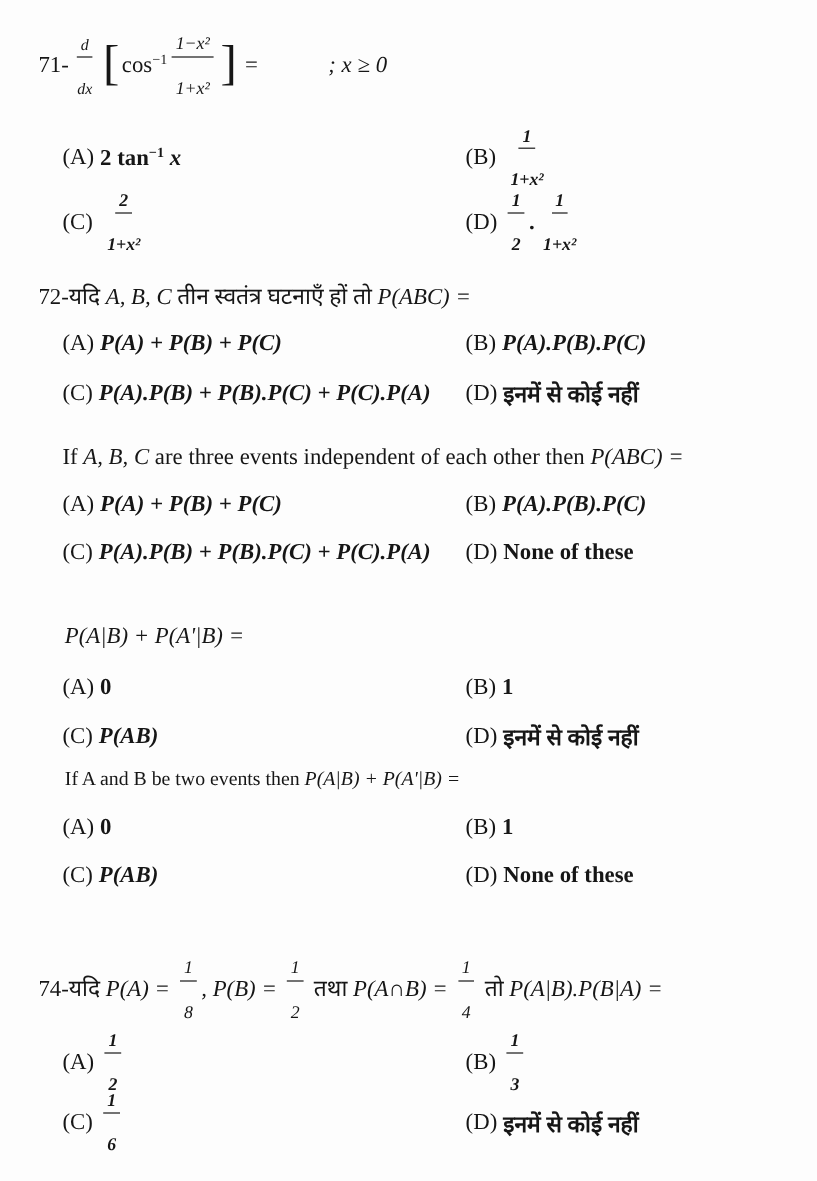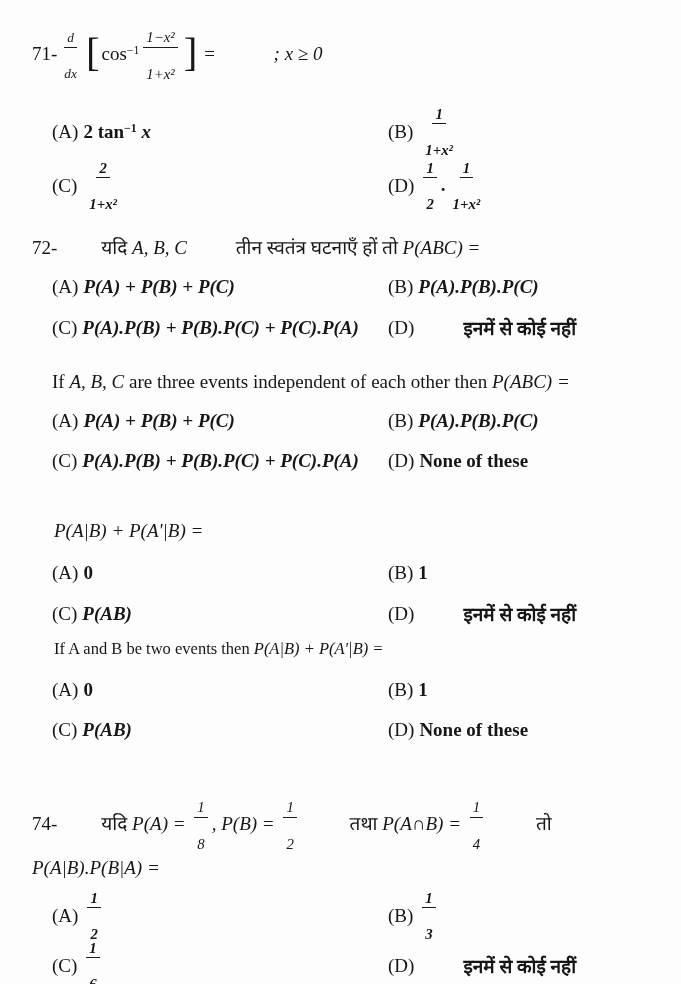--- a/index.html
+++ b/index.html
@@ -9,21 +9,21 @@
     font-family:"Liberation Serif","DejaVu Serif",serif;
     font-size:19px;
     color:#161616;
     overflow:hidden;
   }
   .doc { width:681px; height:984px; padding:28px 26px 0 32px; overflow:hidden; }
 
   
   .seg.rm { font-style:normal; }
   .seg.it { font-style:italic; }
-  .seg.hi { font-style:normal;margin-left:44px; }
+  .seg.hi { font-style:normal; }
   .seg.sup { font-size:0.62em; vertical-align:0.55em; font-style:normal; }
   .seg.brk { font-size:2.15em; font-style:normal; vertical-align:middle; line-height:0; position:relative; top:-3px; margin:0 2px; font-weight:300; }
 
   .frac { display:inline-flex; flex-direction:column; align-items:center; vertical-align:middle; font-style:italic; font-size:0.78em; line-height:1.25; margin:0 4px; text-align:center; }
   .frac .num { border-bottom:1.5px solid #1a1a1a; padding:0 3px; }
   .frac .den { padding:0 3px;margin-top:17px; }
   .frac.sm { font-size:0.7em; line-height:1.3; }
 
   .qhead { line-height:26px; }
   .mathline { line-height:30px; }

